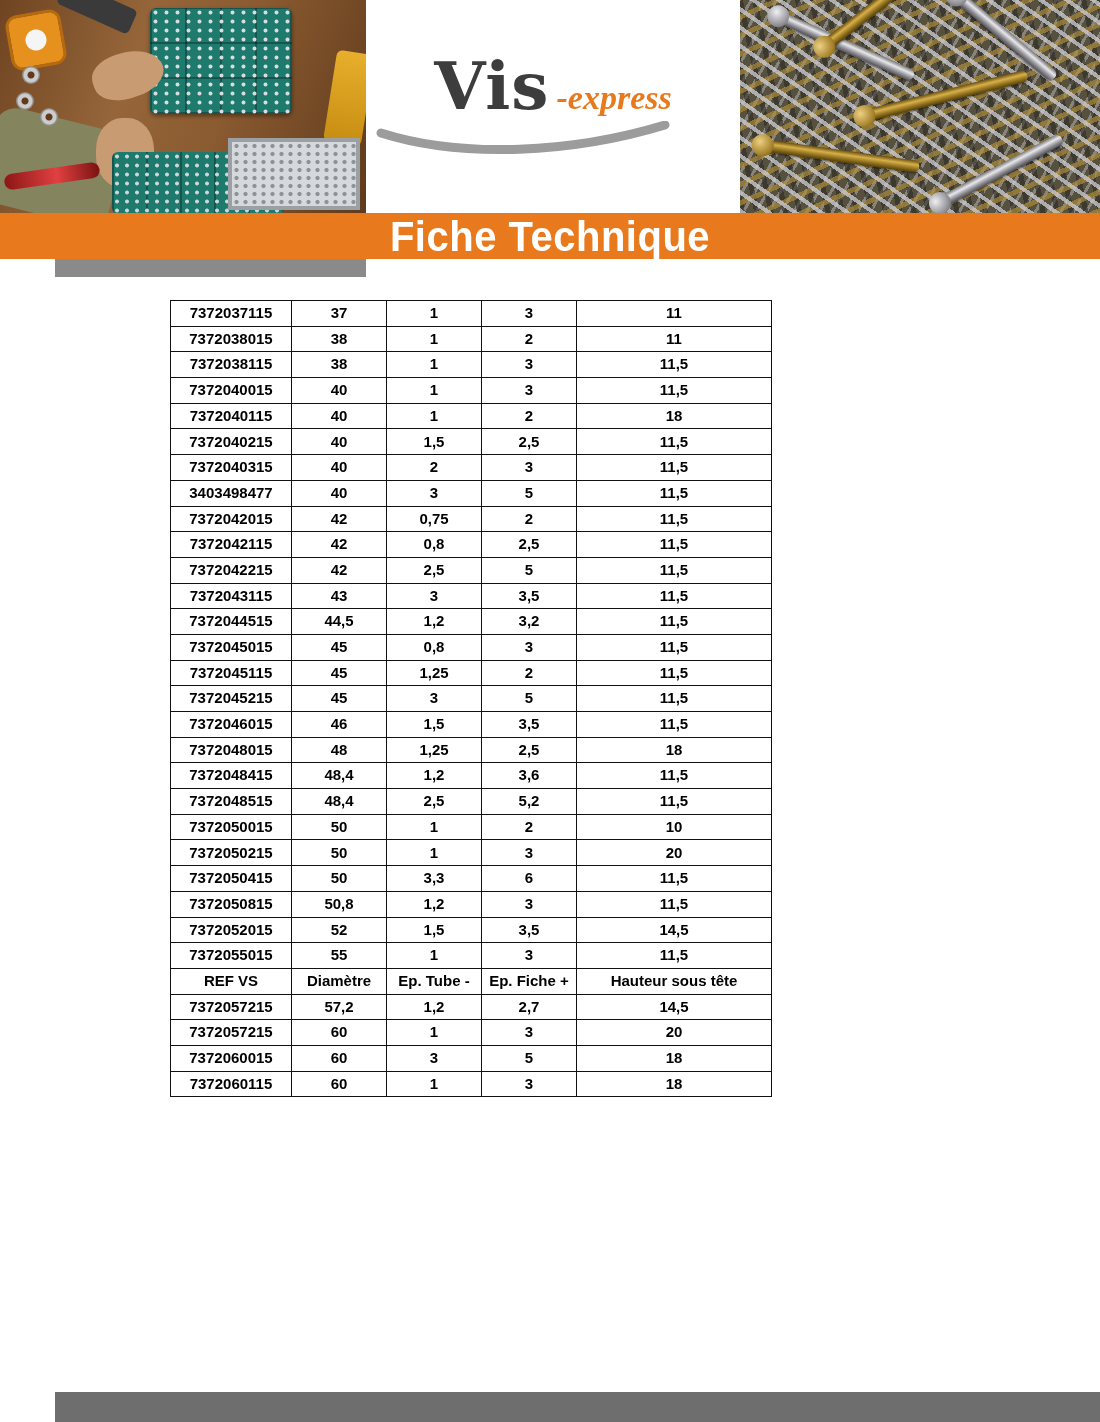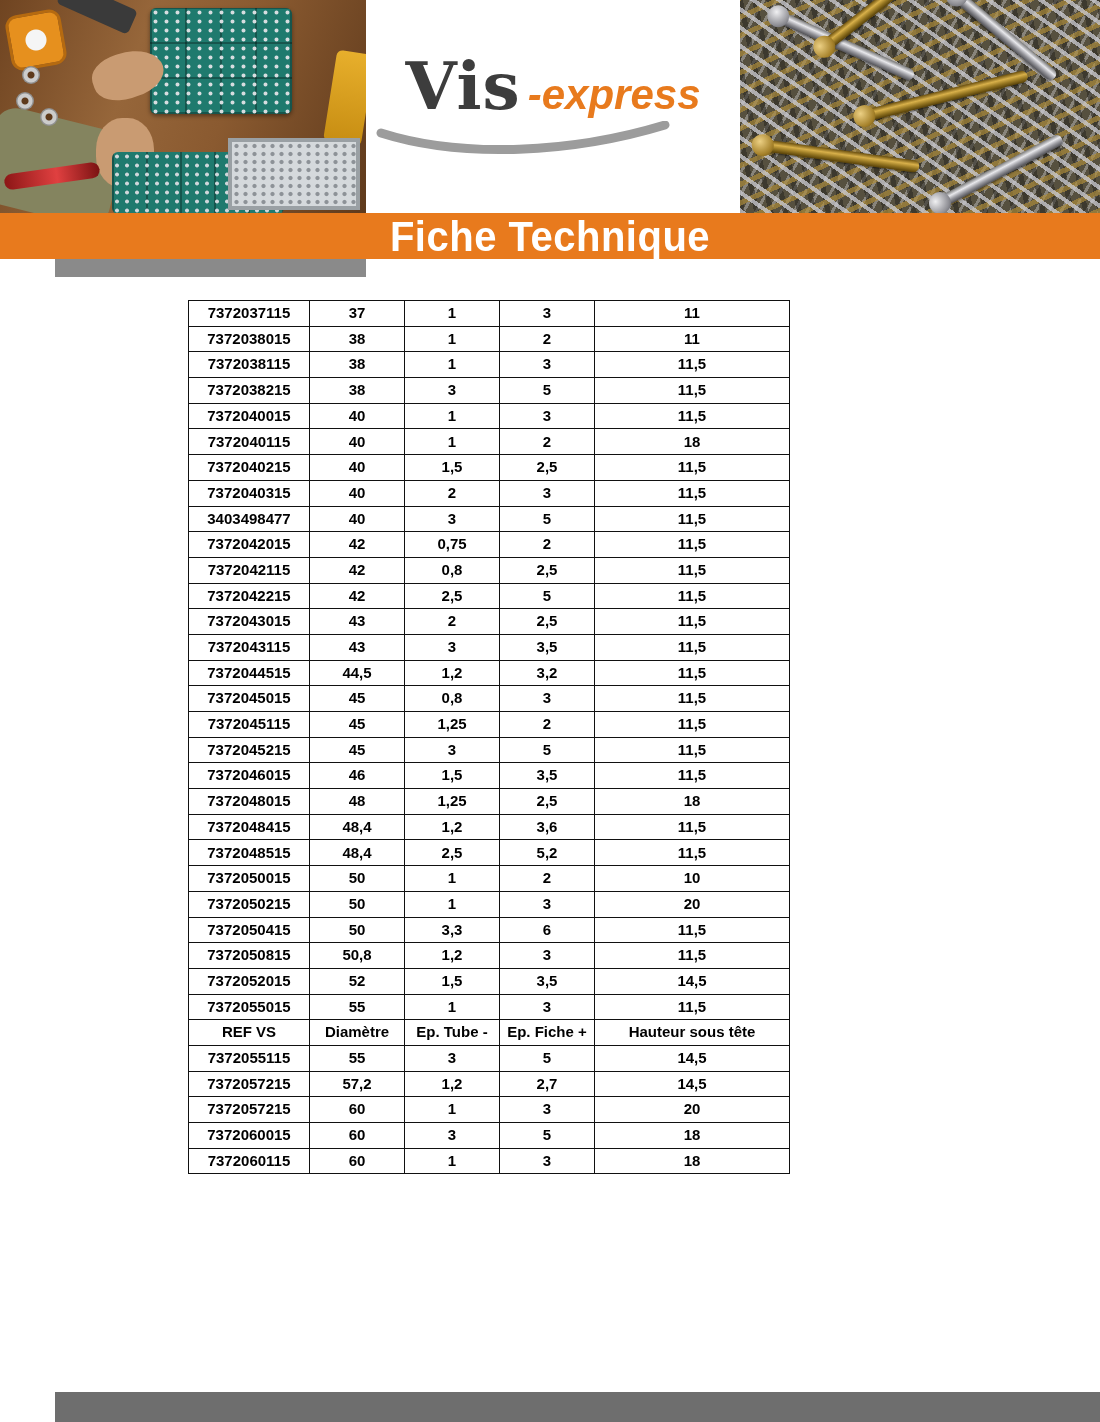--- a/index.html
+++ b/index.html
@@ -73,39 +73,39 @@
   .logo-area {
     position:absolute; left:366px; top:0; width:374px; height:213px; background:#fff;
     display:flex; flex-direction:column; align-items:center; justify-content:center;
   }
   .logo-line { display:flex; align-items:baseline;gap:7px; }
   .brand-main {
     font-family:"DejaVu Serif", serif; font-weight:bold; font-size:66px;
     color:#3d3d3d; letter-spacing:1px; line-height:1;
   }
   .brand-suffix {
-    font-family:Liberation Sans, sans-serif; font-style:italic; font-weight:bold;
-    font-size:42px; color:var(--accent,#e87a1d); line-height:1;text-align:right;
+    font-family:Liberation Serif, serif; font-style:italic; font-weight:bold;
+    font-size:34px; color:var(--accent,#e87a1d); line-height:1;text-align:right;
   }
   .swoosh { margin-top:2px; margin-right:60px; }
 
   
   .banner {
     position:absolute; left:0; top:213px; width:1100px; height:46px;
     background:var(--accent,#e87a1d); display:flex; align-items:center; justify-content:center;
   }
   .banner-text {
     color:#fff; font-size:40px; font-weight:800; letter-spacing:.5px;
     font-family:"Liberation Sans", sans-serif; transform:scaleY(1.05);
   }
   .gray-strip { position:absolute; left:55px; top:259px; width:311px; height:18px; background:var(--strip,#8a8a8a); }
 
   
   table.spec {
-    position:absolute; left:188px; top:300px; width:601px;
+    position:absolute; left:170px; top:300px; width:601px;
     border-collapse:collapse; table-layout:fixed;
   }
   table.spec td, table.spec th {
     border:1px solid #111; font-size:15px; font-weight:bold; color:#000;
     text-align:center; vertical-align:middle; height:25.7px; padding:0 2px;
     font-family:"Liberation Sans", sans-serif; line-height:1.1;
   }
 
   
   .footer-bar { position:absolute; left:55px; top:1392px; width:1045px; height:30px; background:var(--footer,#6e6e6e); }
@@ -193,27 +193,20 @@
           <td>11</td>
         </tr>
         <tr>
           <td>7372038115</td>
           <td>38</td>
           <td>1</td>
           <td>3</td>
           <td>11,5</td>
         </tr>
         <tr>
-          <td>7372038215</td>
-          <td>38</td>
-          <td>3</td>
-          <td>5</td>
-          <td>11,5</td>
-        </tr>
-        <tr>
           <td>7372040015</td>
           <td>40</td>
           <td>1</td>
           <td>3</td>
           <td>11,5</td>
         </tr>
         <tr>
           <td>7372040115</td>
           <td>40</td>
           <td>1</td>
@@ -253,27 +246,20 @@
           <td>42</td>
           <td>0,8</td>
           <td>2,5</td>
           <td>11,5</td>
         </tr>
         <tr>
           <td>7372042215</td>
           <td>42</td>
           <td>2,5</td>
           <td>5</td>
-          <td>11,5</td>
-        </tr>
-        <tr>
-          <td>7372043015</td>
-          <td>43</td>
-          <td>2</td>
-          <td>2,5</td>
           <td>11,5</td>
         </tr>
         <tr>
           <td>7372043115</td>
           <td>43</td>
           <td>3</td>
           <td>3,5</td>
           <td>11,5</td>
         </tr>
         <tr>
@@ -375,27 +361,20 @@
           <td>11,5</td>
         </tr>
         <tr>
           <th>REF VS</th>
           <th>Diamètre</th>
           <th>Ep. Tube -</th>
           <th>Ep. Fiche +</th>
           <th>Hauteur sous tête</th>
         </tr>
         <tr>
-          <td>7372055115</td>
-          <td>55</td>
-          <td>3</td>
-          <td>5</td>
-          <td>14,5</td>
-        </tr>
-        <tr>
           <td>7372057215</td>
           <td>57,2</td>
           <td>1,2</td>
           <td>2,7</td>
           <td>14,5</td>
         </tr>
         <tr>
           <td>7372057215</td>
           <td>60</td>
           <td>1</td>

